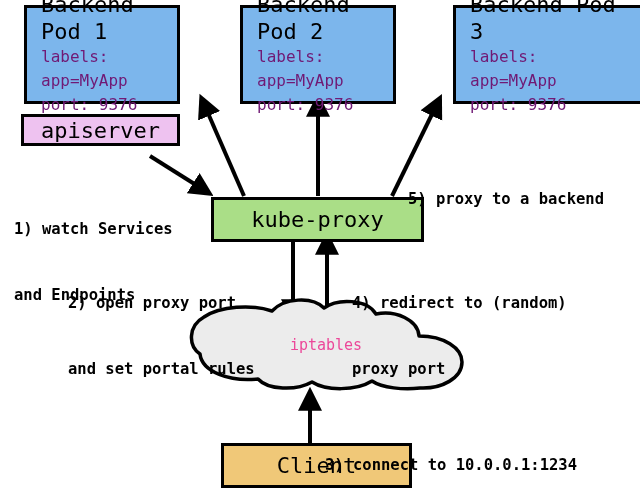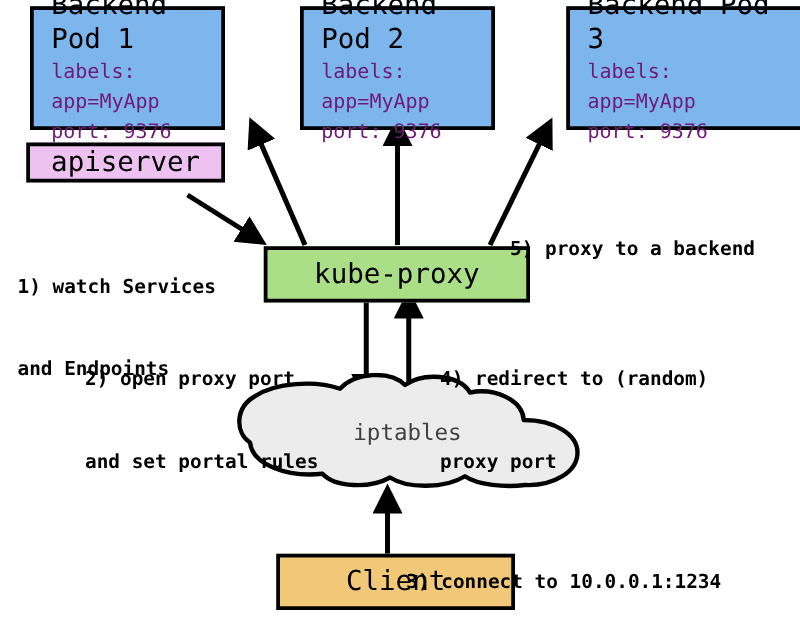--- a/index.html
+++ b/index.html
@@ -14,21 +14,21 @@
   .pod .pod-line{font-size:16px;line-height:24px;color:#701a75;}
 
   .centerbox{align-items:center;justify-content:center;}
   .centerbox span{font-size:22px;color:#000;}
 
   .label{position:absolute;font-size:15.5px;font-weight:bold;color:#000;
          line-height:22px;white-space:pre;letter-spacing:0px;}
 
   svg.lines{position:absolute;left:0;top:0;width:640px;height:494px;
             overflow:visible;pointer-events:none;}
-  .cloudtxt{position:absolute;font-size:18px;color:#404040;}
+  .cloudtxt{position:absolute;font-size:15px;color:#ec4899;}
 </style>
 </head>
 <body>
 
 <div id="stage">
 
   <svg class="lines" viewBox="0 0 640 494">
     <defs>
       <marker id="ah" markerWidth="9" markerHeight="9" refX="3.2" refY="3" orient="auto" markerUnits="strokeWidth">
         <path d="M0,0 L0,6 L6,3 z" fill="#000"></path>

